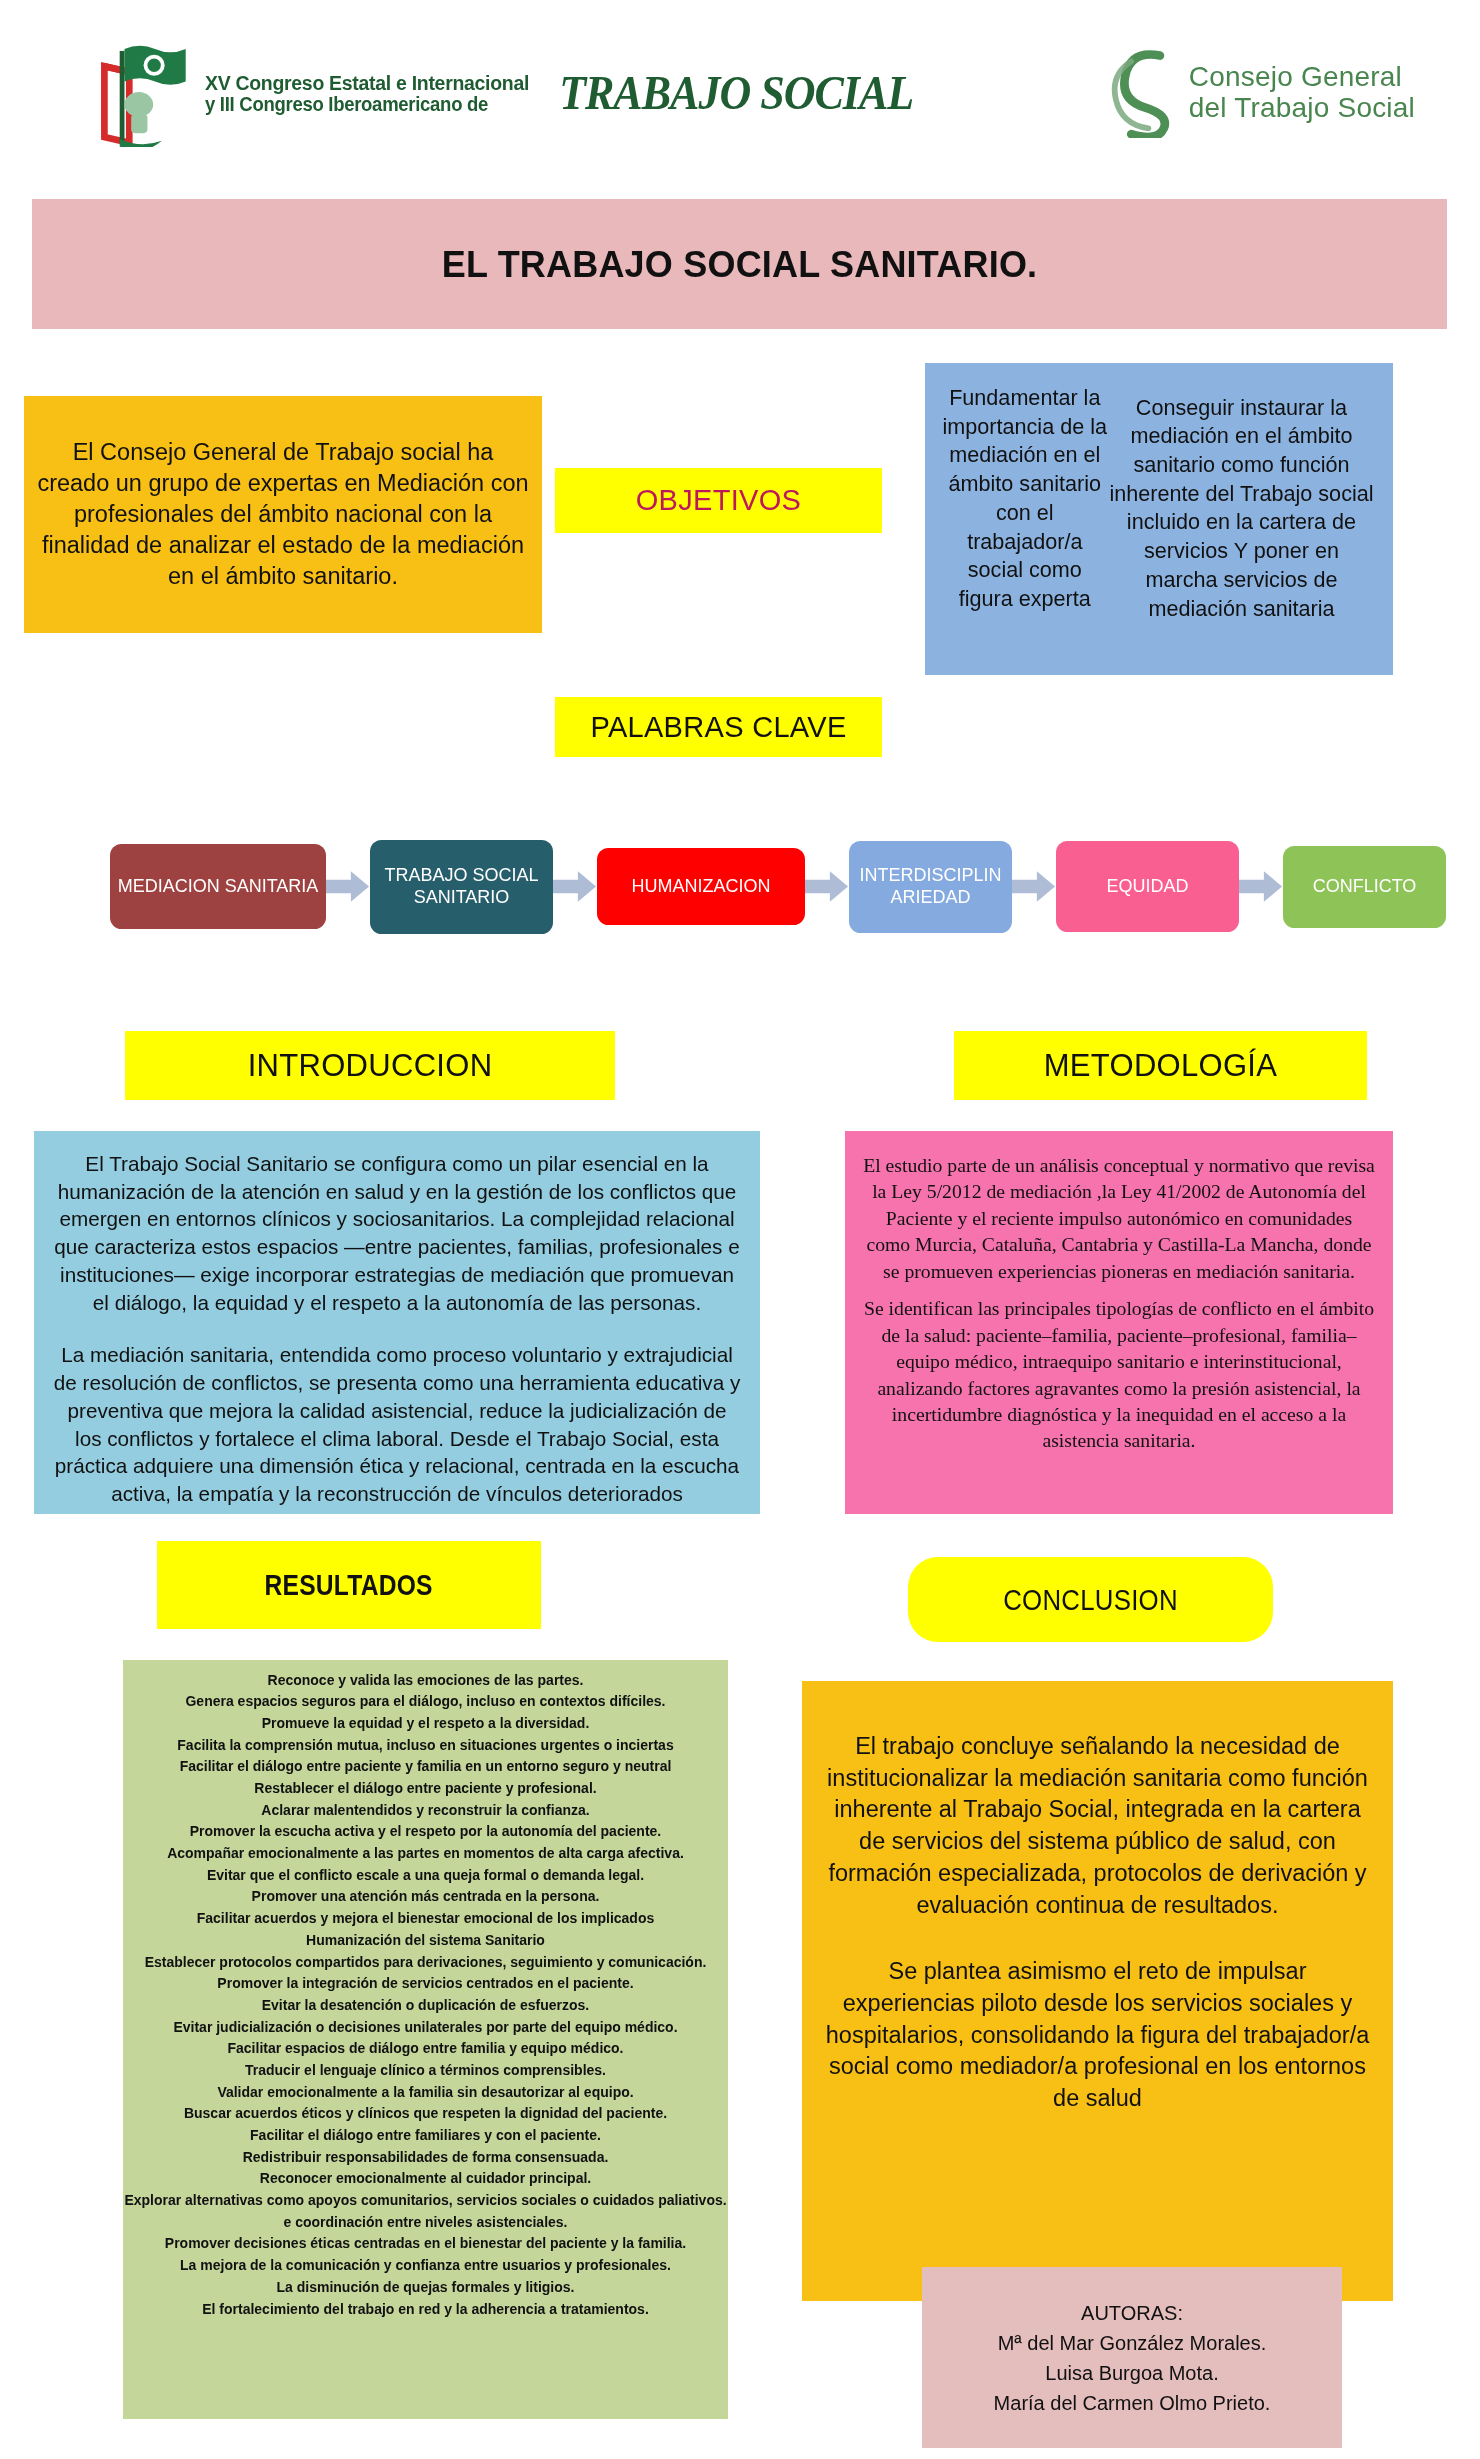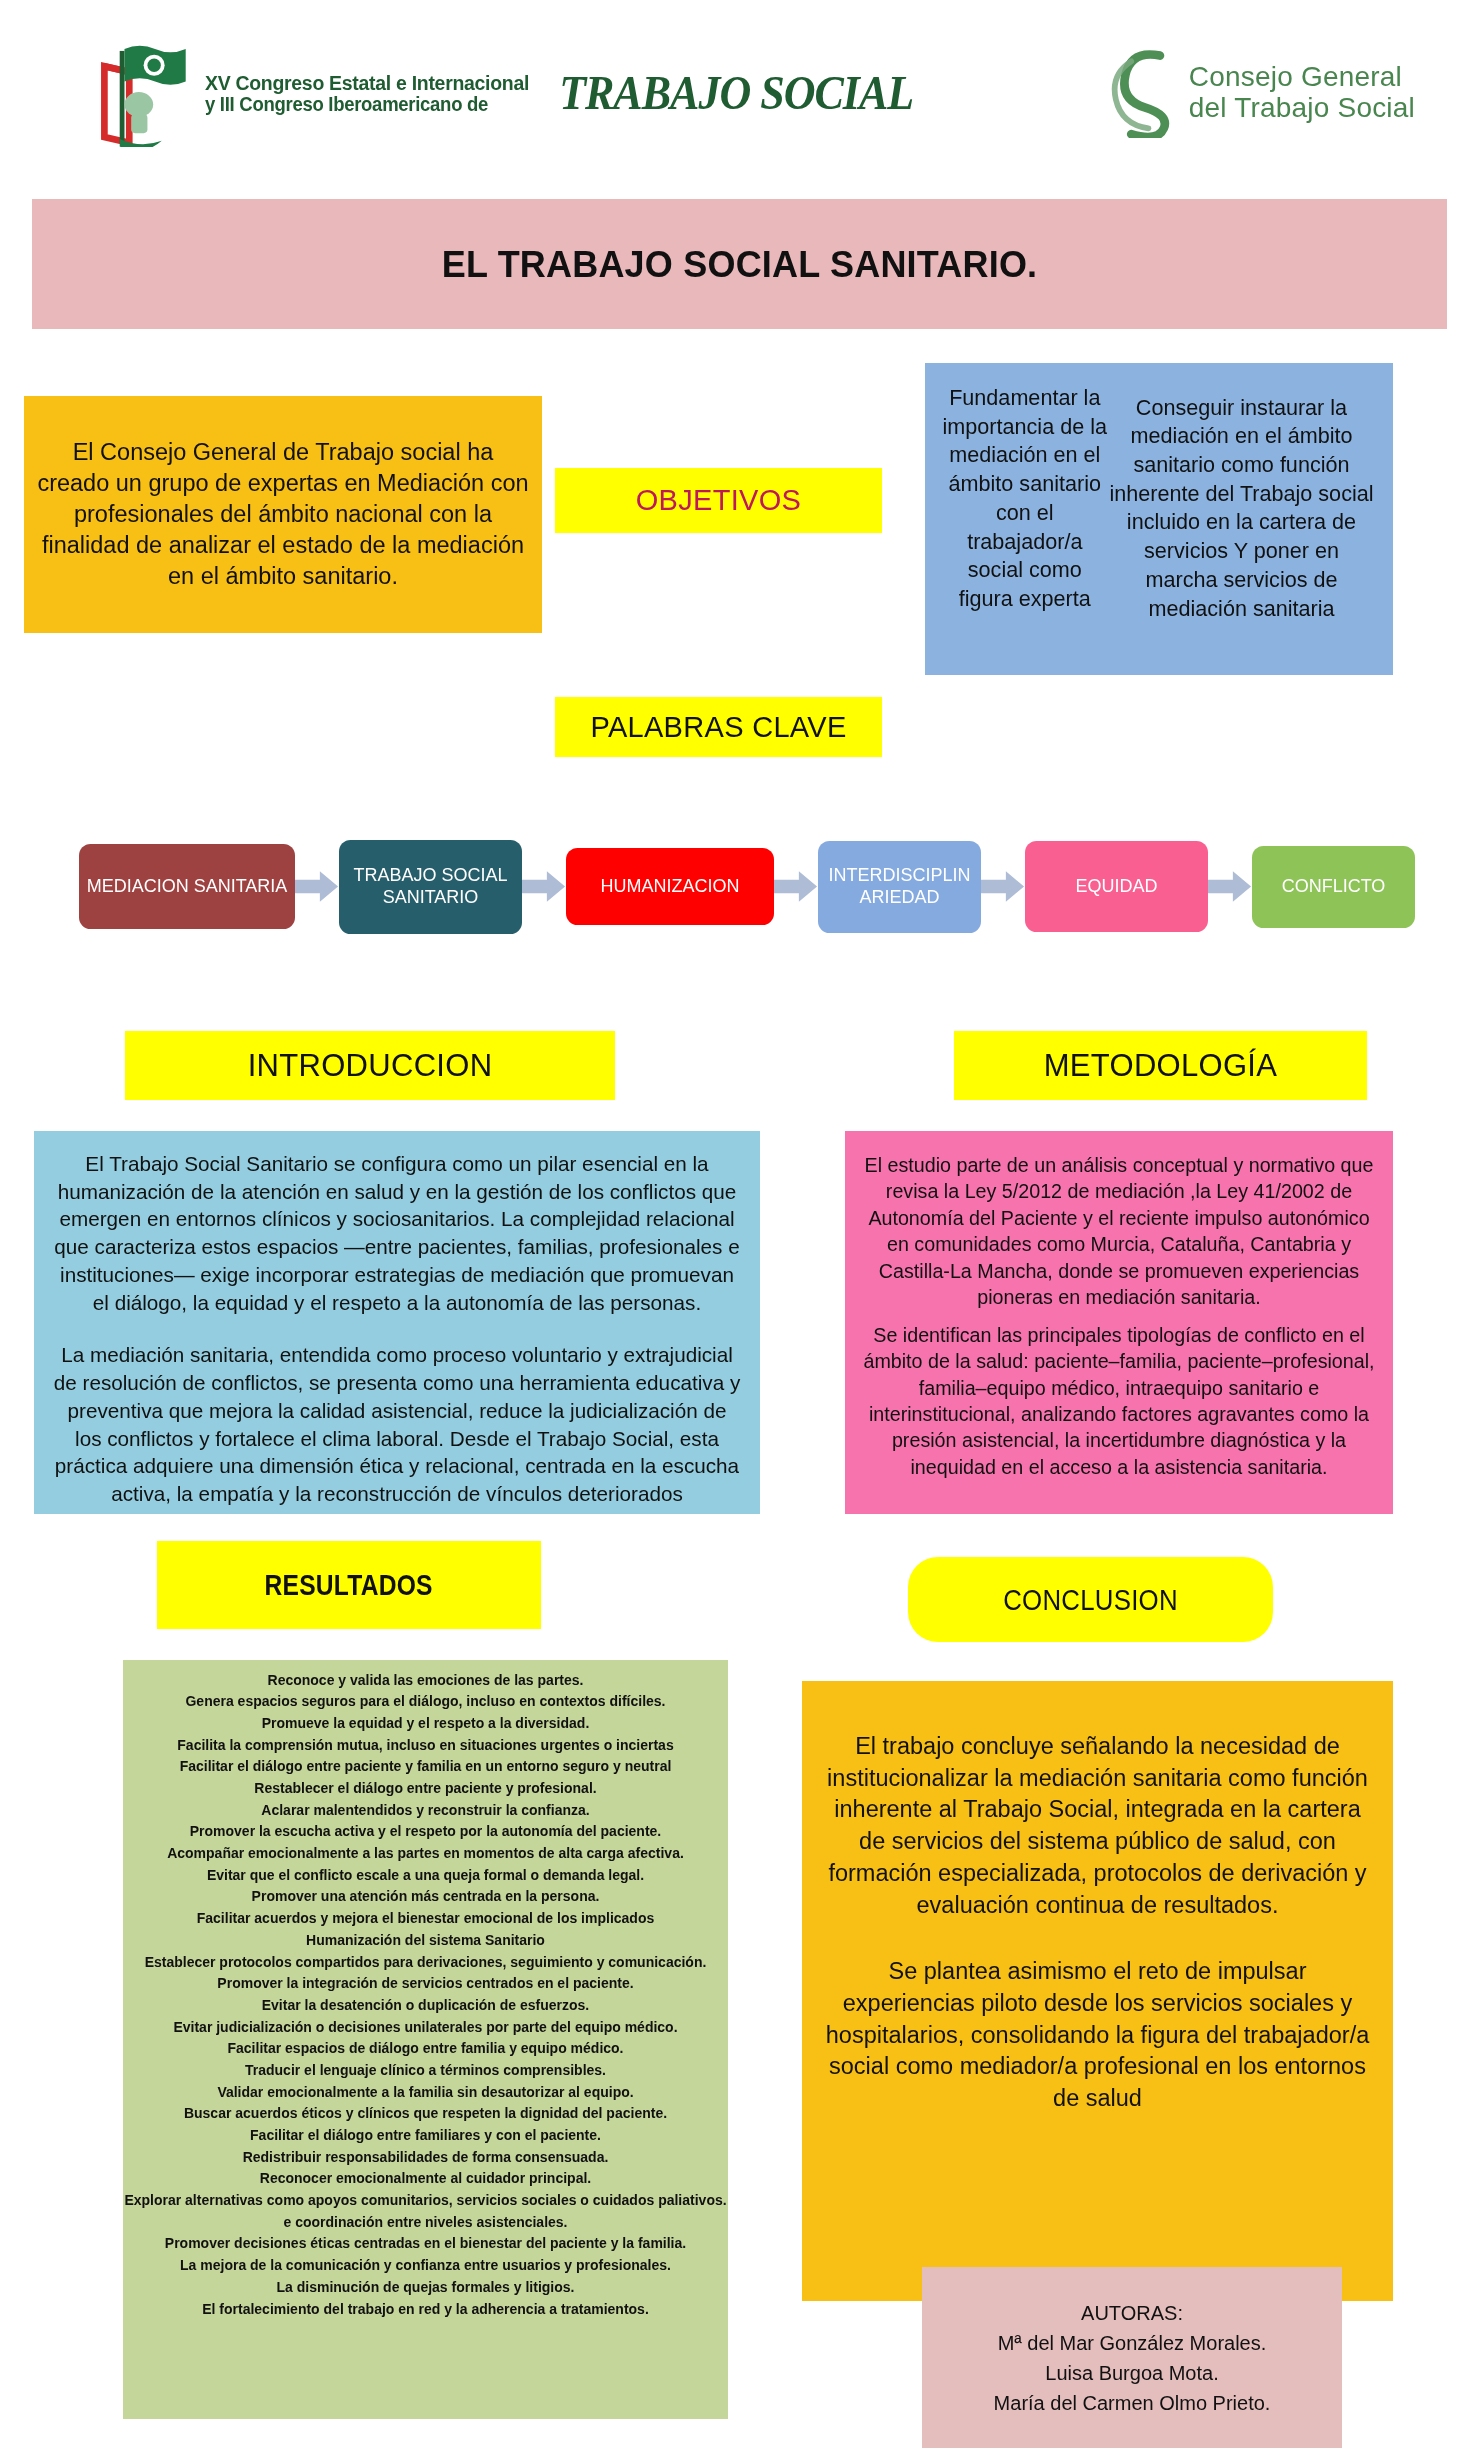--- a/index.html
+++ b/index.html
@@ -255,20 +255,21 @@
     background: #f673ad;
     box-sizing: border-box;
     padding: 21px 17.3px;
   }
   #metodologia-box p {
     margin: 0;
     text-align: center;
     color: #111;
     font-size: 19.7px;
     line-height: 1.34;
+    font-family: Liberation Serif, serif;
   }
   #metodologia-box p + p { margin-top: 11.5px; }
 
   #resultados-box {
     position: absolute;
     left: 123px; top: 1660px;
     width: 605px; height: 759px;
     background: #c5d69b;
     box-sizing: border-box;
     padding: 9.6px 5.8px;
@@ -377,21 +378,21 @@
 
 <div id="objetivos-box">
   <p>Fundamentar la importancia de la mediación en el ámbito sanitario con el trabajador/a social como figura experta</p>
   <p>Conseguir instaurar la mediación en el ámbito sanitario como función inherente del Trabajo social incluido en la cartera de servicios  Y poner en marcha servicios de mediación sanitaria</p>
 </div>
 
 <div id="palabras-header">
   <span>PALABRAS CLAVE</span>
 </div>
 
-<div id="keyword-chain" style="justify-content: center;">
+<div id="keyword-chain" style="justify-content: flex-end;">
     <div class="kw-node" style="background: rgb(158, 65, 65); width: 216px; height: 85px;">MEDIACION SANITARIA</div>
     <div class="kw-arrow">
       <svg width="44" height="33" viewBox="0 0 46 34">
         <path d="M0 10 L26 10 L26 1 L45 17 L26 33 L26 24 L0 24 Z" fill="#aebcd6"></path>
       </svg>
     </div>
     <div class="kw-node" style="background: rgb(38, 94, 107); width: 183px; height: 94px;">TRABAJO SOCIAL SANITARIO</div>
     <div class="kw-arrow">
       <svg width="44" height="33" viewBox="0 0 46 34">
         <path d="M0 10 L26 10 L26 1 L45 17 L26 33 L26 24 L0 24 Z" fill="#aebcd6"></path>

